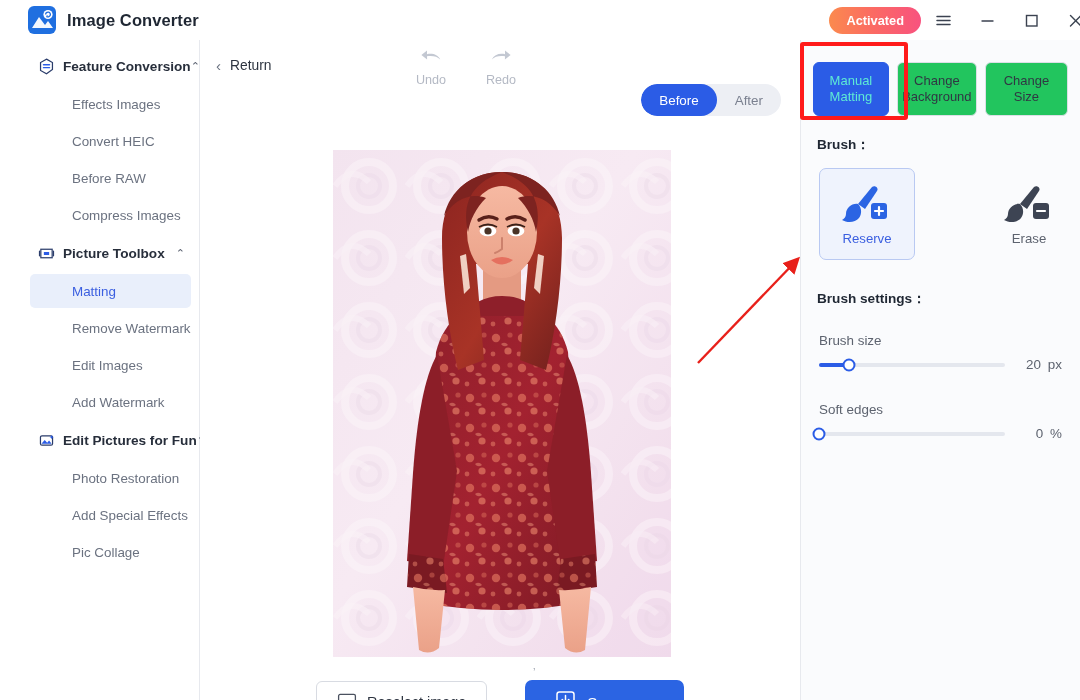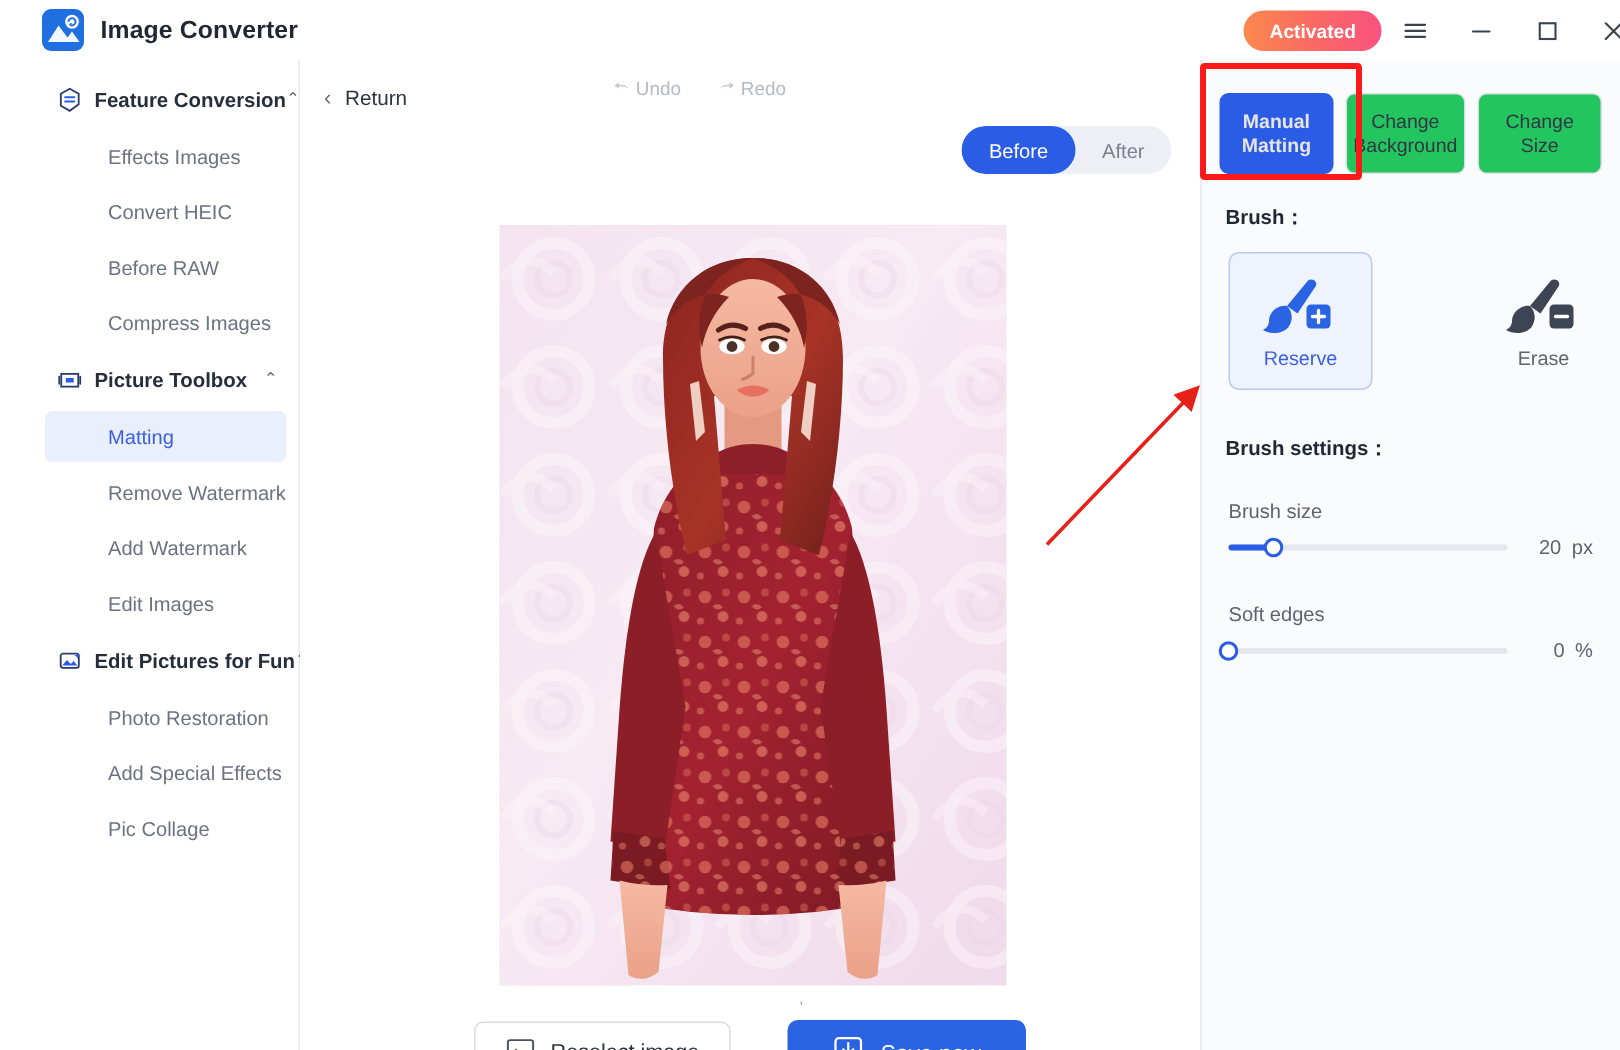--- a/index.html
+++ b/index.html
@@ -66,21 +66,21 @@
   }
   .etoolbar { position: relative; height: 62px; }
   .return-btn {
     position: absolute; left: 16px; top: 18px;
     display: flex; align-items: center; gap: 9px;
     font-size: 13.8px; color: #2d3440; cursor: pointer;
   }
   .return-btn .chev-l { font-size: 15px; color: #6a7280; line-height: 1; }
   .ur-group { position: absolute; left: 208px; top: 8px; display: flex; gap: 24px; }
   .ur-item {
-    width: 46px; display: flex; flex-direction: row; align-items: center; gap: 3px;
+    width: 46px; display: flex; flex-direction: column; align-items: center; gap: 3px;
     cursor: default;
   }
   .ur-item .lbl { font-size: 12.6px; color: #b4b9c4; }
   .toggle {
     position: absolute; right: 19px; top: 60px; transform: translateY(-50%);
     display: flex; align-items: center; height: 32px; border-radius: 16px;
     background: #edeff4; padding: 0; cursor: pointer; overflow: hidden;
   }
   .toggle .seg {
     height: 32px; padding: 0 18px; border-radius: 16px;
@@ -125,21 +125,21 @@
   .tab {
     min-height: 54px; border: 1px solid #dcdfe6; border-radius: 6px; background: #22c55e;
     display: flex; align-items: center; justify-content: center; text-align: center;
     font-size: 13px; color: #303743; line-height: 1.25; cursor: pointer;
     padding: 6px 8px;
   }
   .tab.t1 { width: 82px; }
   .tab.t2 { width: 80px; }
   .tab.t3 { width: 90px; }
   .tab.sel {
-    background: #2b5ce6; border-color: #2b5ce6; color: #e5e5e5; font-weight: bold;
+    background: #2b5ce6; border-color: #2b5ce6; color: #5eead4; font-weight: normal;
   }
   .sec-label {
     padding: 0 0 0 16px; font-size: 13.6px; font-weight: bold; color: #1f2733;
   }
   .brush-row { display: flex; padding: 14px 0 0 18px; gap: 66px; }
   .brush-opt {
     width: 96px; height: 92px; border-radius: 7px;
     display: flex; flex-direction: column; align-items: center; justify-content: center;
     gap: 6px; cursor: pointer; border: 1px solid transparent;
   }
@@ -255,24 +255,24 @@
     <span class="glabel">Picture Toolbox</span>
     <span class="chev">⌃</span>
   </div>
   <div class="side-item active">
     <span>Matting</span>
   </div>
   <div class="side-item">
     <span>Remove Watermark</span>
   </div>
   <div class="side-item">
+    <span>Edit Images</span>
+  </div>
+  <div class="side-item">
     <span>Add Watermark</span>
-  </div>
-  <div class="side-item">
-    <span>Edit Images</span>
   </div>
 
   <div class="side-group">
     <span class="gicon">
       <svg viewBox="0 0 18 18" width="17" height="17">
         <rect x="2.6" y="4" width="12.8" height="10" rx="1.6" fill="none" stroke="#2b3d6b" stroke-width="1.3"></rect>
         <path d="M3.6 12.4l3.5-4 2.6 2.9 2-2.2 2.7 3.3z" fill="#2b5ce6"></path>
         <path d="M14.4 3.2l.6 1.6 1.6.6-1.6.6-.6 1.6-.6-1.6-1.6-.6 1.6-.6z" fill="#2b5ce6"></path>
       </svg>
     </span>

